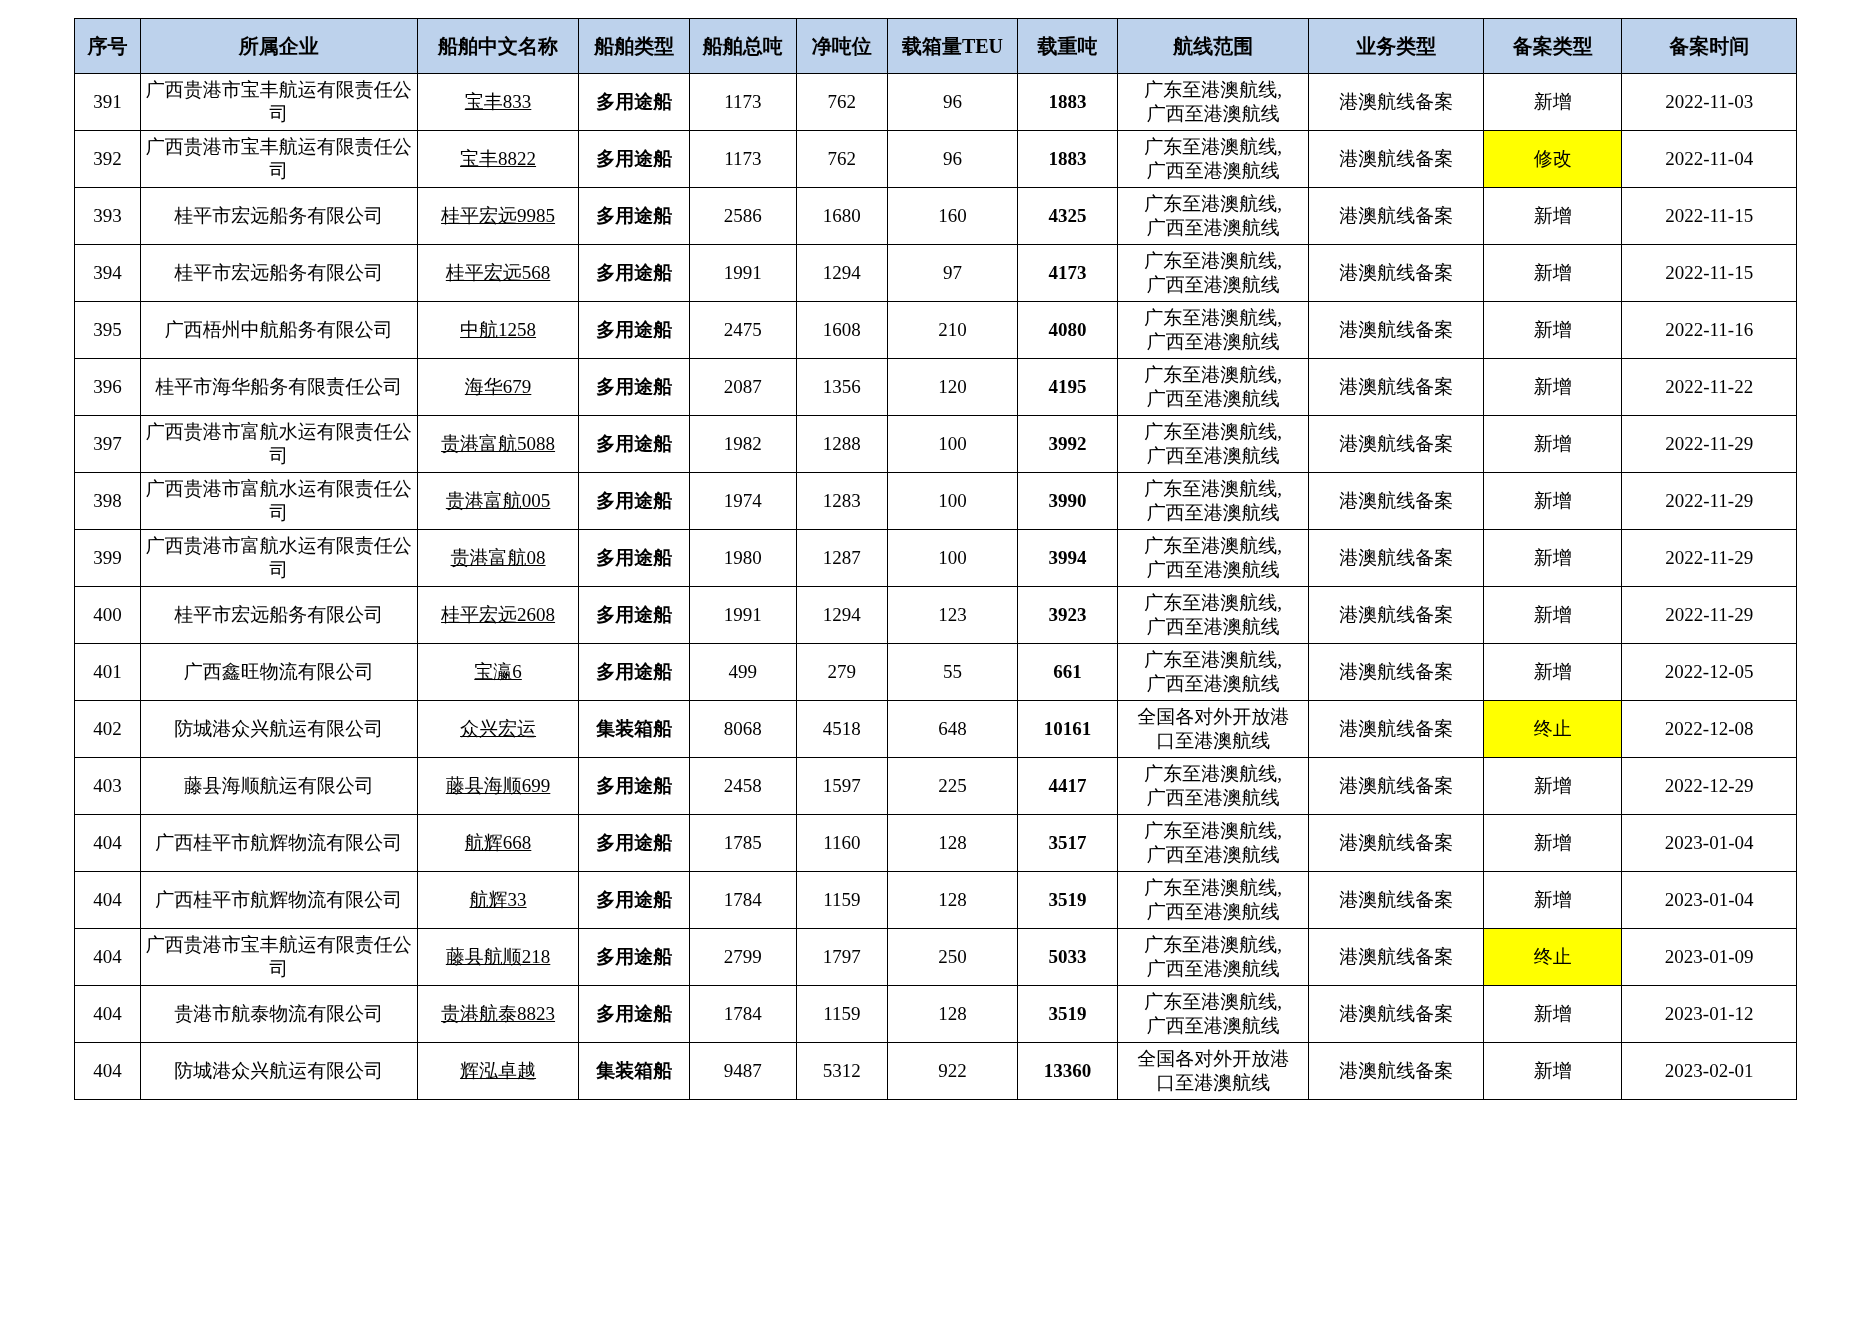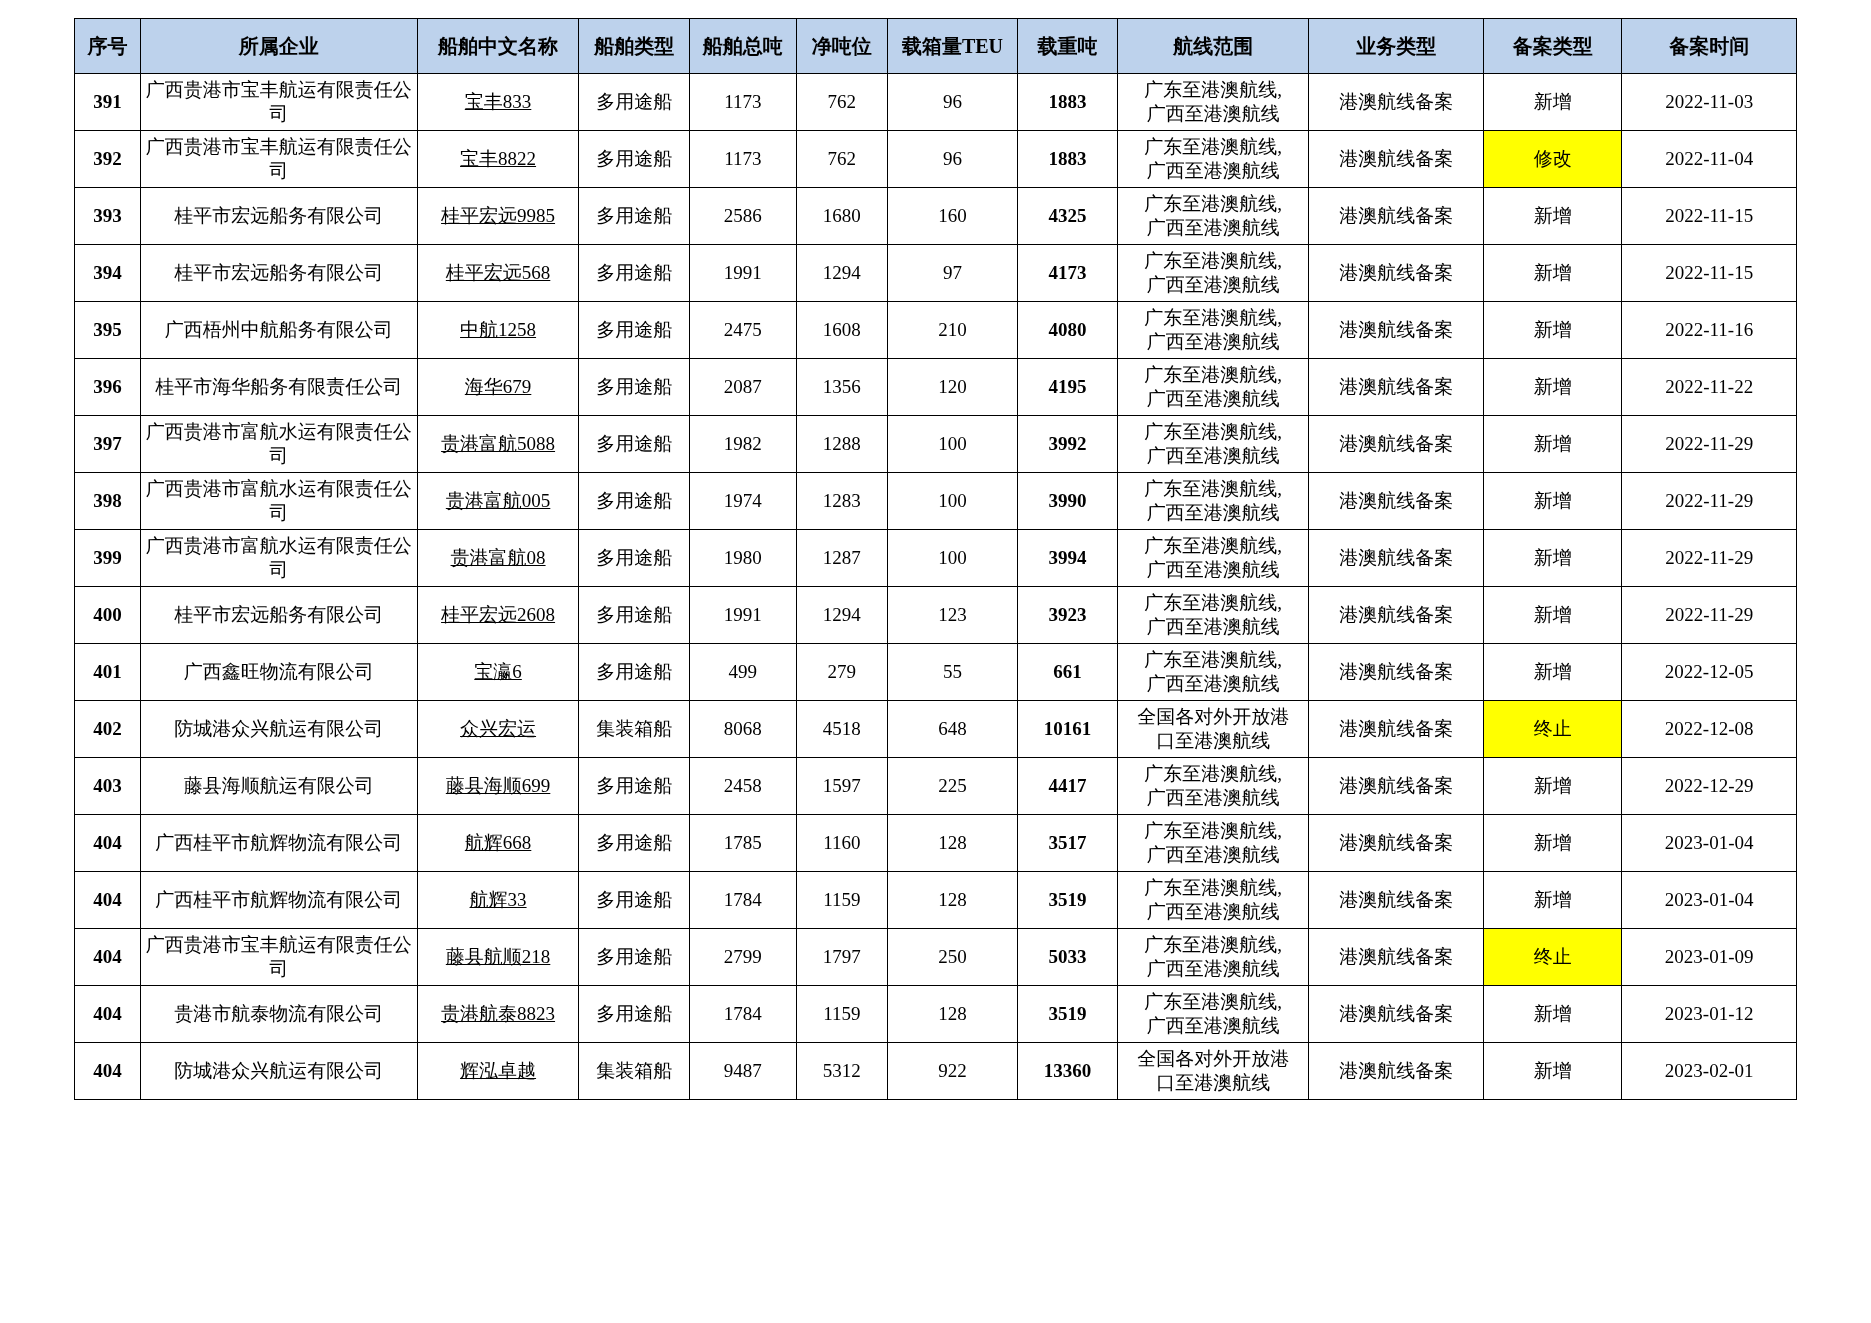--- a/index.html
+++ b/index.html
@@ -31,24 +31,24 @@
     vertical-align: middle;
     line-height: 1.25;
     word-break: break-word;
   }
   table.records thead th {
     background: #bdd2ec;
     font-weight: bold;
     height: 46px;
     font-size: 20px;
   }
-  td.idx { width: 62px; font-weight: bold; }
+  td.idx { width: 62px; }
   td.company { width: 260px; }
   td.shipname { width: 152px; text-decoration: underline; }
-  td.shiptype { width: 104px; }
+  td.shiptype { width: 104px; font-weight: bold; }
   td.gross { width: 100px; }
   td.net { width: 86px; }
   td.teu { width: 122px; }
   td.dwt { width: 94px; font-weight: bold; }
   td.route { width: 180px; text-align: left; padding-left: 7px; }
   td.biz { width: 164px; }
   td.rectype { width: 130px; }
   td.recdate { width: 164px; }
 
   col.c-idx { width: 62px; }

